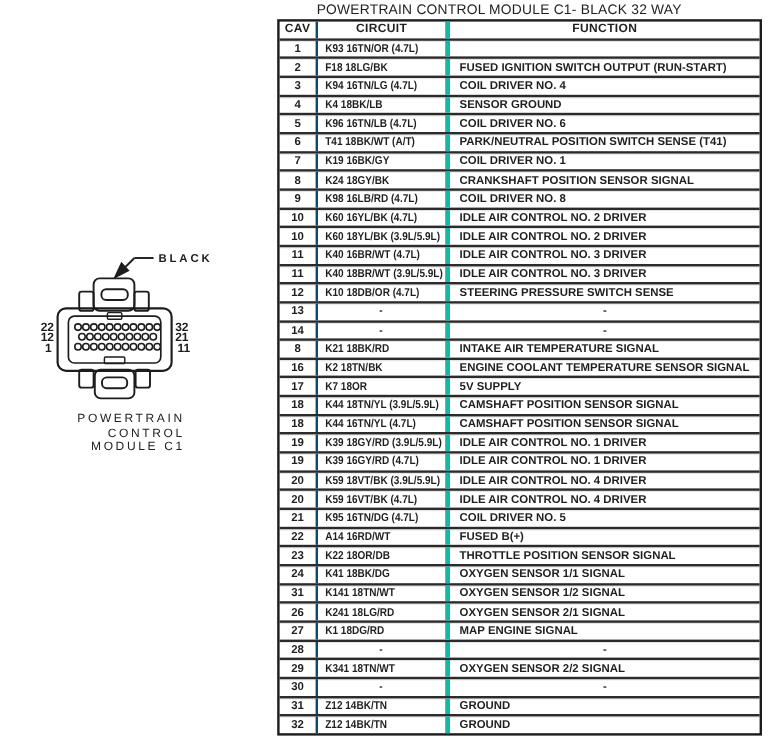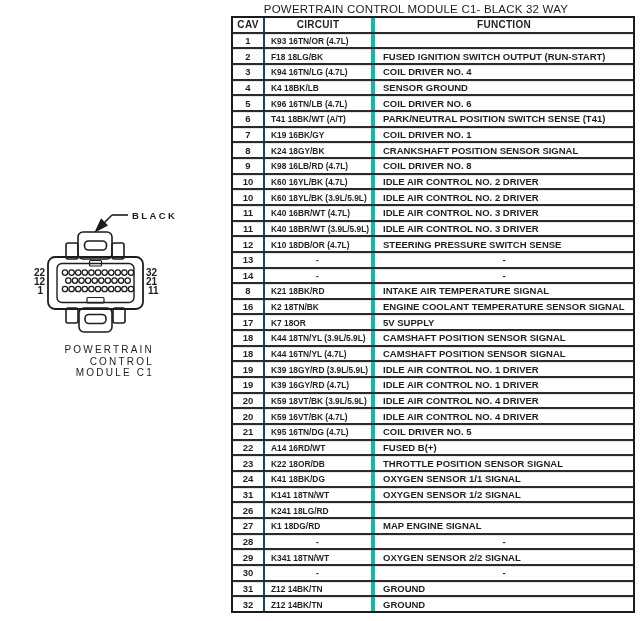--- a/index.html
+++ b/index.html
@@ -440,20 +440,23 @@
     <div class="td func">
           <span>OXYGEN SENSOR 1/2 SIGNAL</span>
         </div>
   </div>
 
   <div class="tr">
     <div class="td cav">26</div>
     <div class="td circuit">
           <span class="squeeze">K241 18LG/RD</span>
         </div>
+    <div class="td func">
+          <span>OXYGEN SENSOR 2/1 SIGNAL</span>
+        </div>
   </div>
 
   <div class="tr">
     <div class="td cav">27</div>
     <div class="td circuit">
           <span class="squeeze">K1 18DG/RD</span>
         </div>
     <div class="td func">
           <span>MAP ENGINE SIGNAL</span>
         </div>

